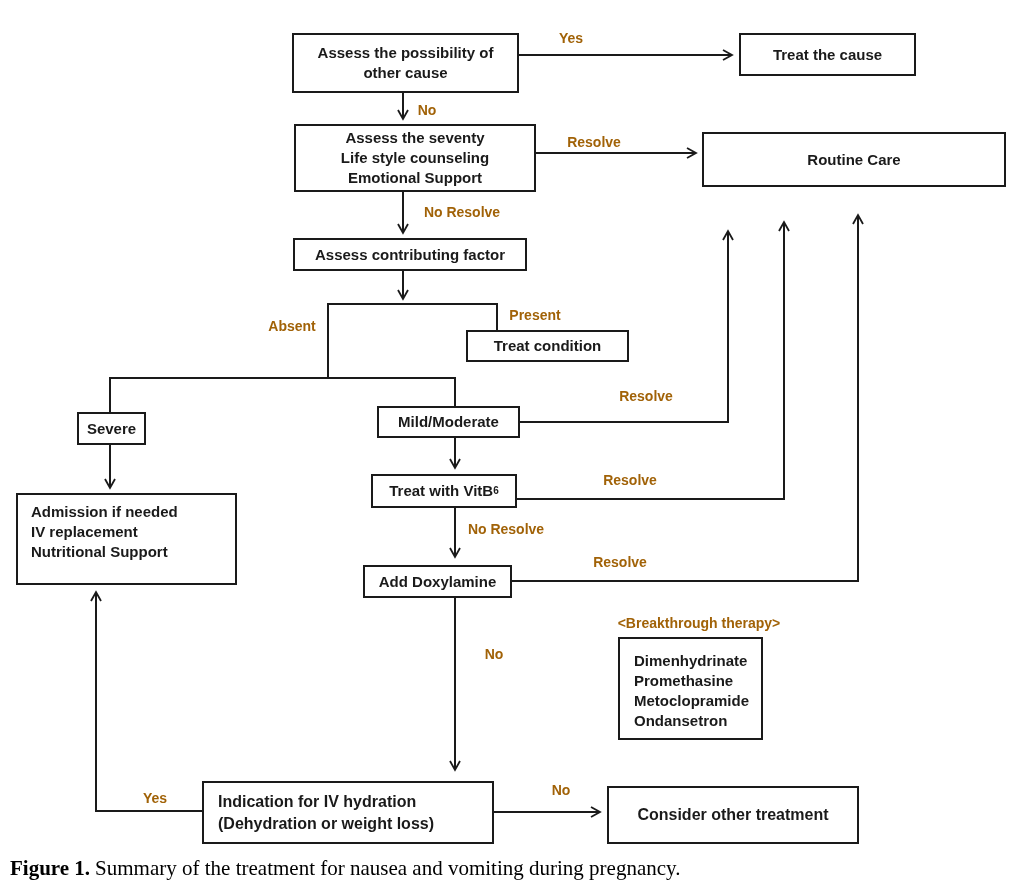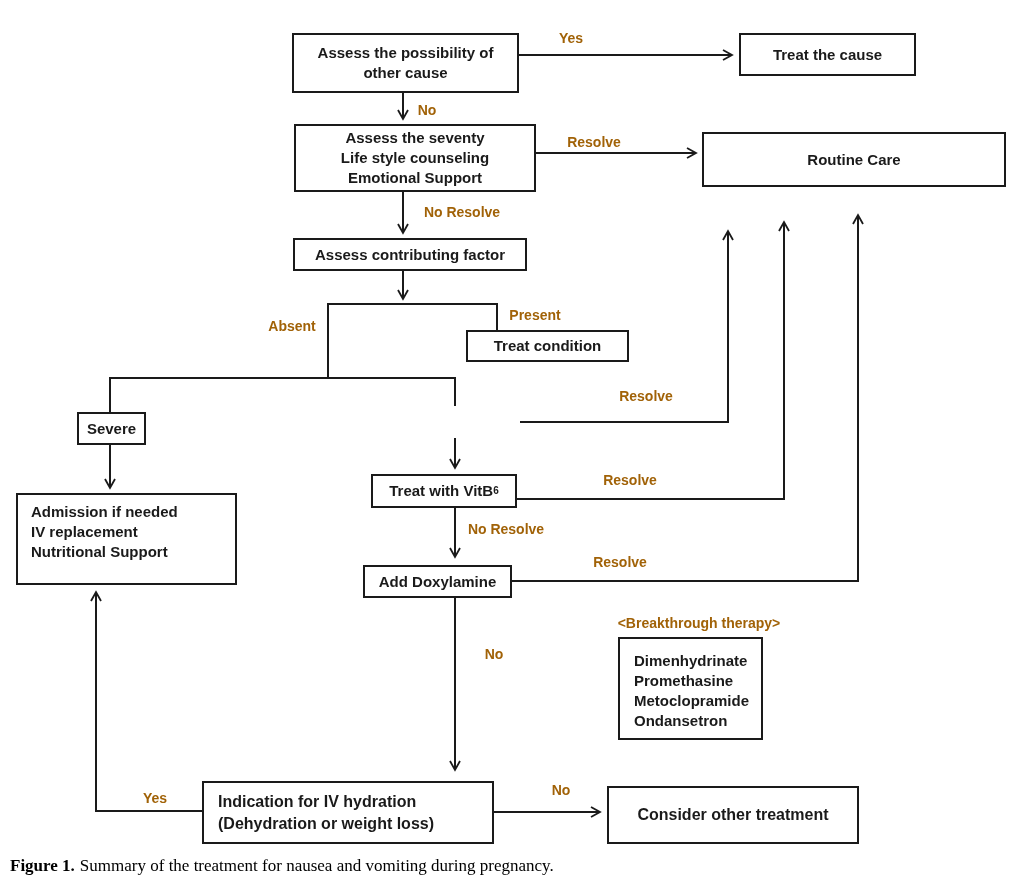--- a/index.html
+++ b/index.html
@@ -15,21 +15,21 @@
   }
   .node.left{align-items:flex-start;justify-content:flex-start;text-align:left;}
   .edge-label{
     position:absolute;transform:translate(-50%,-50%);white-space:nowrap;
     font-size:14px;font-weight:600;color:#a16207;
   }
   .box-line{display:block;}
   sub{font-size:10px;}
   .caption{
     position:absolute;left:10px;top:856px;width:840px;
-    font-family:"Liberation Serif","DejaVu Serif",serif;font-size:17px;color:#000;
+    font-family:"Liberation Serif","DejaVu Serif",serif;font-size:21px;color:#000;
   }
   .caption .cap-label{font-weight:bold;}
   .caption .cap-text{margin-left:5px;}
 </style>
 </head>
 <body>
 
 <div class="canvas">
 
   <svg class="wires" viewBox="0 0 1024 894" xmlns="http://www.w3.org/2000/svg">
@@ -82,20 +82,23 @@
   </div>
 
   <div class="node" style="left:466px;top:330px;width:163px;height:32px;">
     <span class="box-line">Treat condition</span>
   </div>
 
   <div class="node" style="left:77px;top:412px;width:69px;height:33px;">
     <span class="box-line">Severe</span>
   </div>
 
+  <div class="node" style="left:377px;top:406px;width:143px;height:32px;">
+    <span class="box-line">Mild/Moderate</span>
+  </div>
 
   <div class="node left" style="left:16px;top:493px;width:221px;height:92px;padding:7px 0 16px 13px;">
     <span class="box-line">Admission if needed</span>
     <span class="box-line">IV replacement</span>
     <span class="box-line">Nutritional Support</span>
   </div>
 
   <div class="node" style="left:371px;top:474px;width:146px;height:34px;flex-direction:row;">
     <span>Treat with VitB</span>
       <sub>6</sub>

